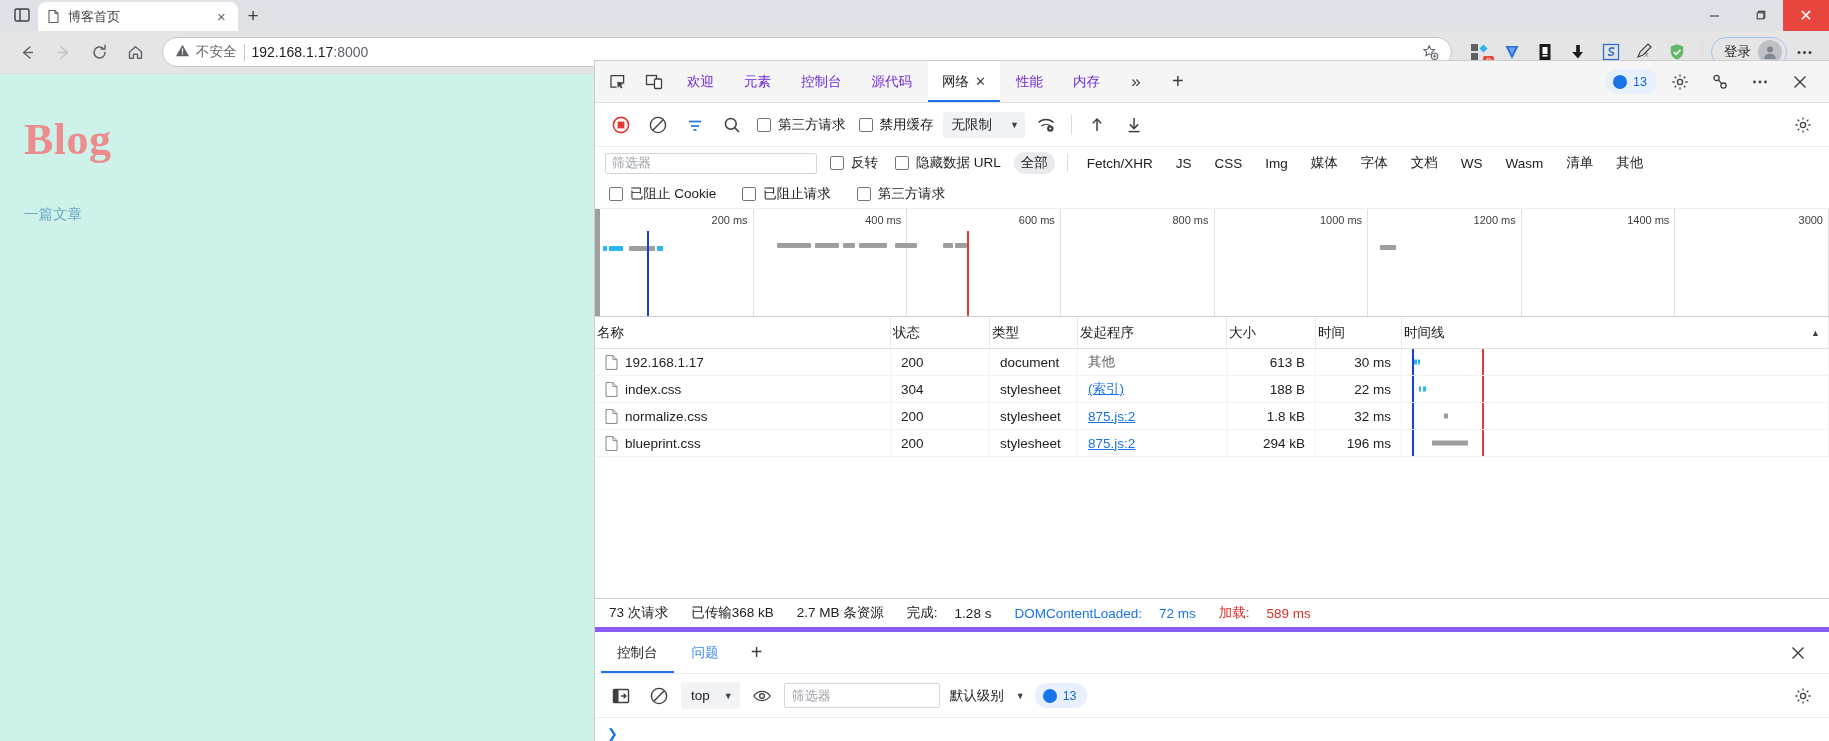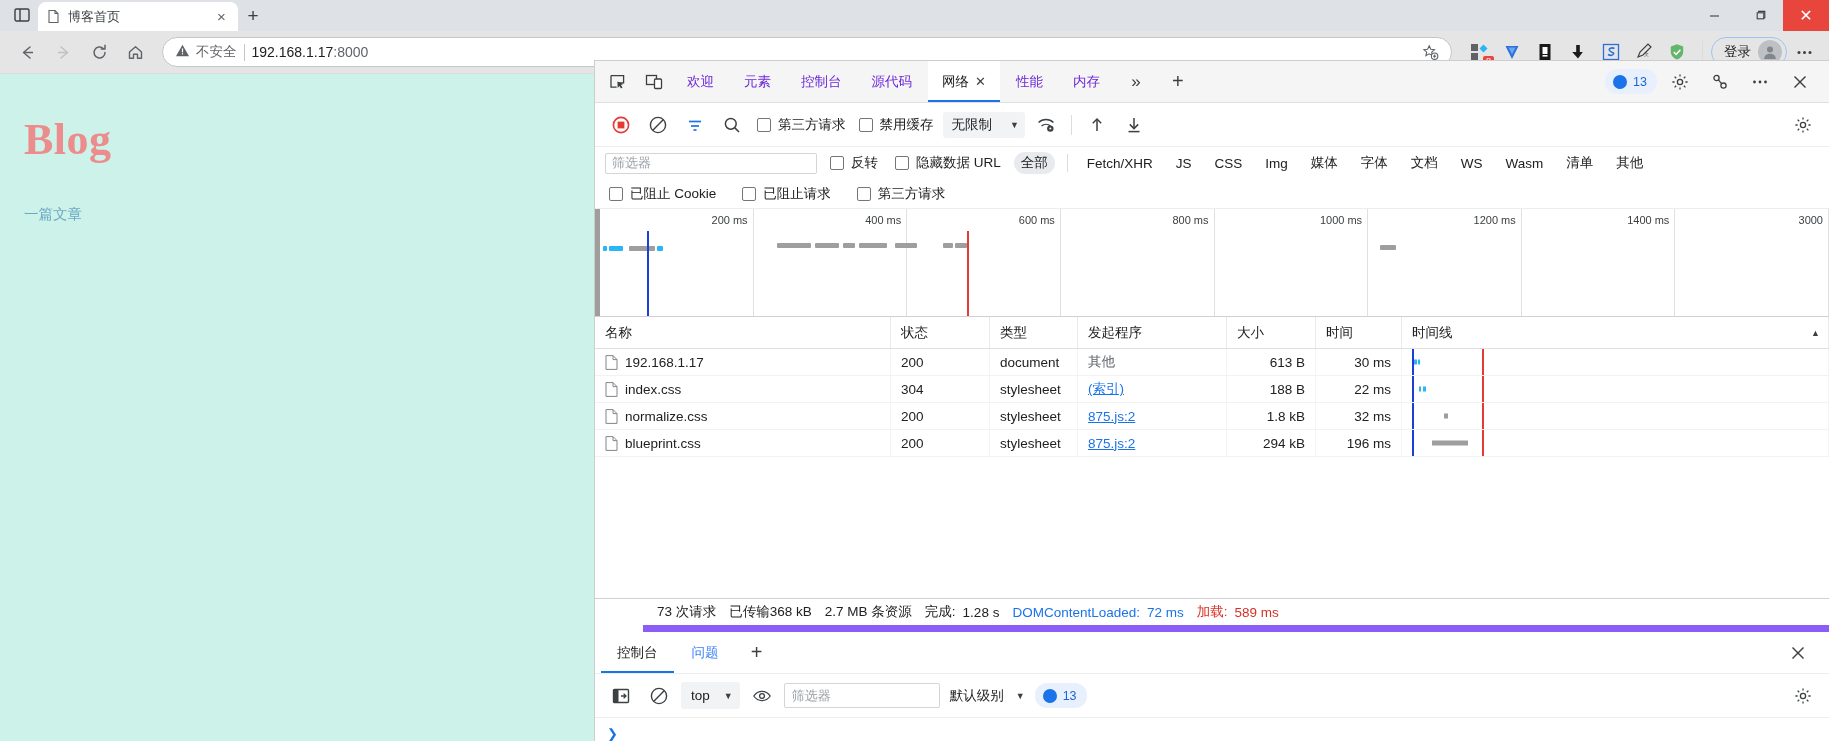--- a/index.html
+++ b/index.html
@@ -170,21 +170,21 @@
   .ov-bar.blue { background:#29b6f6; }
   .ov-line { position:absolute; top:22px; bottom:0; width:1.5px; }
   .ov-line.blue { background:#1a3fd4; }
   .ov-line.red { background:#e53935; }
 
   
   .nw-table { flex:1 1 auto; display:flex; flex-direction:column; min-height:0; overflow:hidden;
     border-bottom:1px solid #d0d0d0; }
   .tbl-head { display:flex; height:32px; background:#fff; border-bottom:1px solid #e0e0e0;
     font-size:13.5px; color:#202124; align-items:center; flex:0 0 32px; }
-  .tbl-head .th { padding:0 10px; height:100%; display:flex; align-items:center; border-right:1px solid #eaeaea;
+  .tbl-head .th { padding:0 2px; height:100%; display:flex; align-items:center; border-right:1px solid #eaeaea;
     position:relative; }
   .tbl-row { display:flex; height:27px; align-items:center; font-size:13.5px; color:#202124;
     border-bottom:1px solid #f2f2f2; }
   .tbl-row .td { padding:0 10px; height:100%; display:flex; align-items:center; overflow:hidden;
     white-space:nowrap; border-right:1px solid #f4f4f4; }
   .tbl-row .td.num { justify-content:flex-end; }
   .c-name { width:296px; flex:0 0 296px; gap:7px; }
   .c-status { width:99px; flex:0 0 99px; }
   .c-type { width:88px; flex:0 0 88px; }
   .c-init { width:149px; flex:0 0 149px; }
@@ -197,24 +197,23 @@
   .sort-caret { position:absolute; right:8px; top:50%; transform:translateY(-50%);
     font-size:9px; color:#3c4043; }
   .wf-line { position:absolute; top:0; bottom:0; width:1.5px; }
   .wf-line.blue { background:#1a3fd4; }
   .wf-line.red { background:#e53935; }
   .wf-bar { position:absolute; top:50%; transform:translateY(-50%); height:5px; background:#9e9e9e; }
   .wf-bar.blue { background:#29b6f6; }
 
   
   .nw-summary {
-    height:33px; display:flex; align-items:center; gap:13px; padding:0 14px;
-    font-size:13.5px; color:#202124; border-bottom:7px solid #8b5cf6; flex:0 0 33px;
+    height:33px; display:flex; align-items:center; gap:23px; padding:0 14px;
+    font-size:13.5px; color:#202124; border-bottom:5px solid #8b5cf6; flex:0 0 33px;
     white-space:nowrap;
-    margin-left:48px;
   }
   .sum-blue { color:#1a73e8; }
   .sum-red { color:#d93025; }
 
   
   .drawer { flex:0 0 auto; display:flex; flex-direction:column; background:#fff; }
   .drw-tabs { height:42px; display:flex; align-items:center; padding:0 6px; gap:2px;
     border-bottom:1px solid #ededed; flex:0 0 42px; }
   .drw-tab { height:41px; padding:0 16px; display:flex; align-items:center; font-size:13.5px;
     color:#3b82f6; position:relative; }

